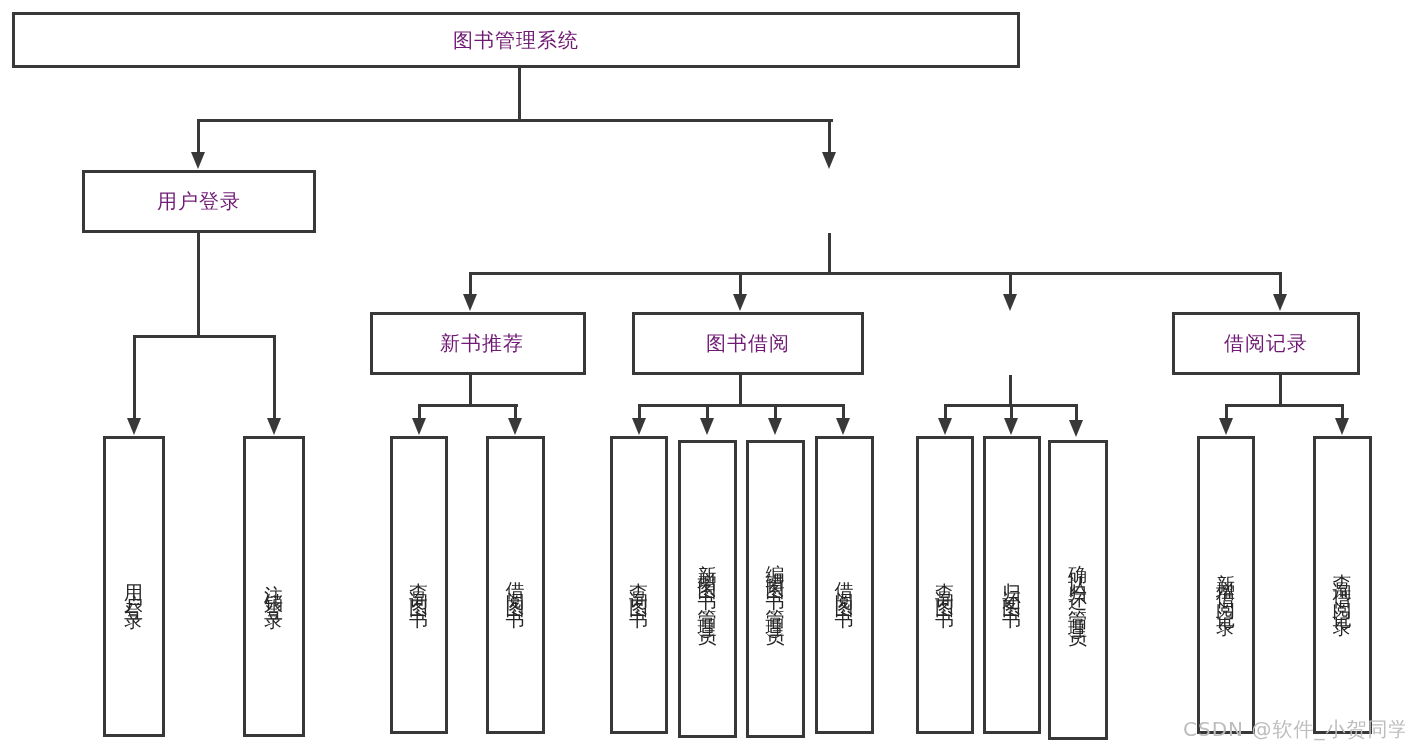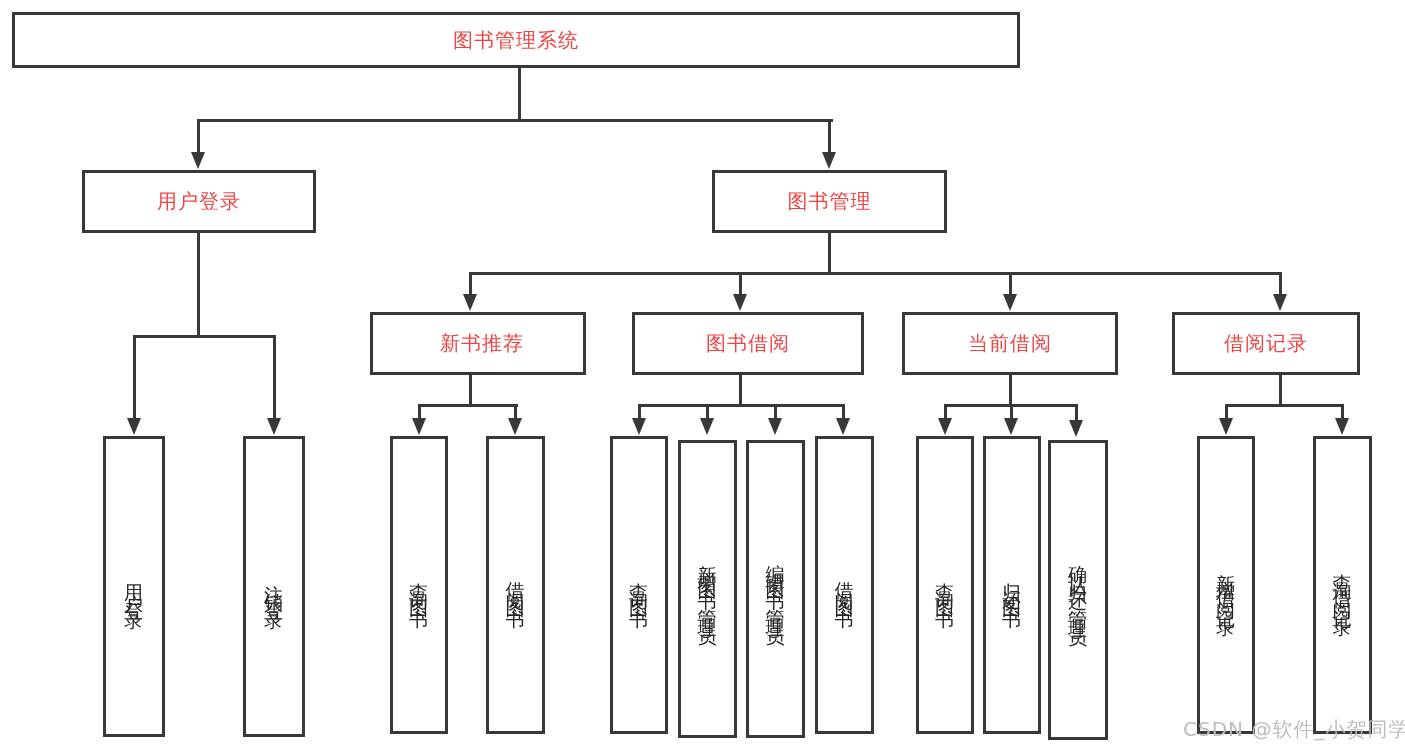--- a/index.html
+++ b/index.html
@@ -18,21 +18,21 @@
   }
   .node {
     position: absolute;
     box-sizing: border-box;
     border: 3px solid #383838;
     background: #ffffff;
     display: flex;
     align-items: center;
     justify-content: center;
     font-size: 20px;
-    color: #ef4444;
+    color: #701a75;
     letter-spacing: 1px;
   }
   .vnode {
     position: absolute;
     box-sizing: border-box;
     border: 3px solid #383838;
     background: #ffffff;
     display: flex;
     align-items: center;
     justify-content: center;
@@ -81,23 +81,20 @@
   <div class="vline" style="left:518px; top:68px; height:53px;"></div>
 
   <div class="hline" style="left:197px; top:119px; width:636px;"></div>
   <div class="vline" style="left:197px; top:119px; height:36px;"></div>
   <div class="arrow" style="left:191px; top:152px;"></div>
   <div class="vline" style="left:828px; top:119px; height:36px;"></div>
   <div class="arrow" style="left:822px; top:152px;"></div>
 
   <div class="node" style="left:82px; top:170px; width:234px; height:63px;">
     <span>用户登录</span>
-  </div>
-  <div class="node" style="left:712px; top:170px; width:235px; height:63px;">
-    <span>图书管理</span>
   </div>
 
   <div class="vline" style="left:197px; top:233px; height:103px;"></div>
   <div class="hline" style="left:133px; top:335px; width:143px;"></div>
   <div class="vline" style="left:133px; top:335px; height:86px;"></div>
   <div class="arrow" style="left:127px; top:418px;"></div>
   <div class="vline" style="left:273px; top:335px; height:86px;"></div>
   <div class="arrow" style="left:267px; top:418px;"></div>
 
   <div class="vline" style="left:828px; top:233px; height:42px;"></div>
@@ -110,23 +107,20 @@
   <div class="arrow" style="left:1003px; top:294px;"></div>
   <div class="vline" style="left:1279px; top:272px; height:24px;"></div>
   <div class="arrow" style="left:1273px; top:294px;"></div>
 
   <div class="node" style="left:370px; top:312px; width:216px; height:63px;padding-left:8px;">
     <span>新书推荐</span>
   </div>
   <div class="node" style="left:632px; top:312px; width:232px; height:63px;">
     <span>图书借阅</span>
   </div>
-  <div class="node" style="left:902px; top:312px; width:216px; height:63px;">
-    <span>当前借阅</span>
-  </div>
   <div class="node" style="left:1172px; top:312px; width:188px; height:63px;">
     <span>借阅记录</span>
   </div>
 
   <div class="vline" style="left:469px; top:375px; height:31px;"></div>
   <div class="hline" style="left:418px; top:404px; width:100px;"></div>
   <div class="vline" style="left:418px; top:404px; height:17px;"></div>
   <div class="arrow" style="left:412px; top:418px;"></div>
   <div class="vline" style="left:514px; top:404px; height:17px;"></div>
   <div class="arrow" style="left:508px; top:418px;"></div>

